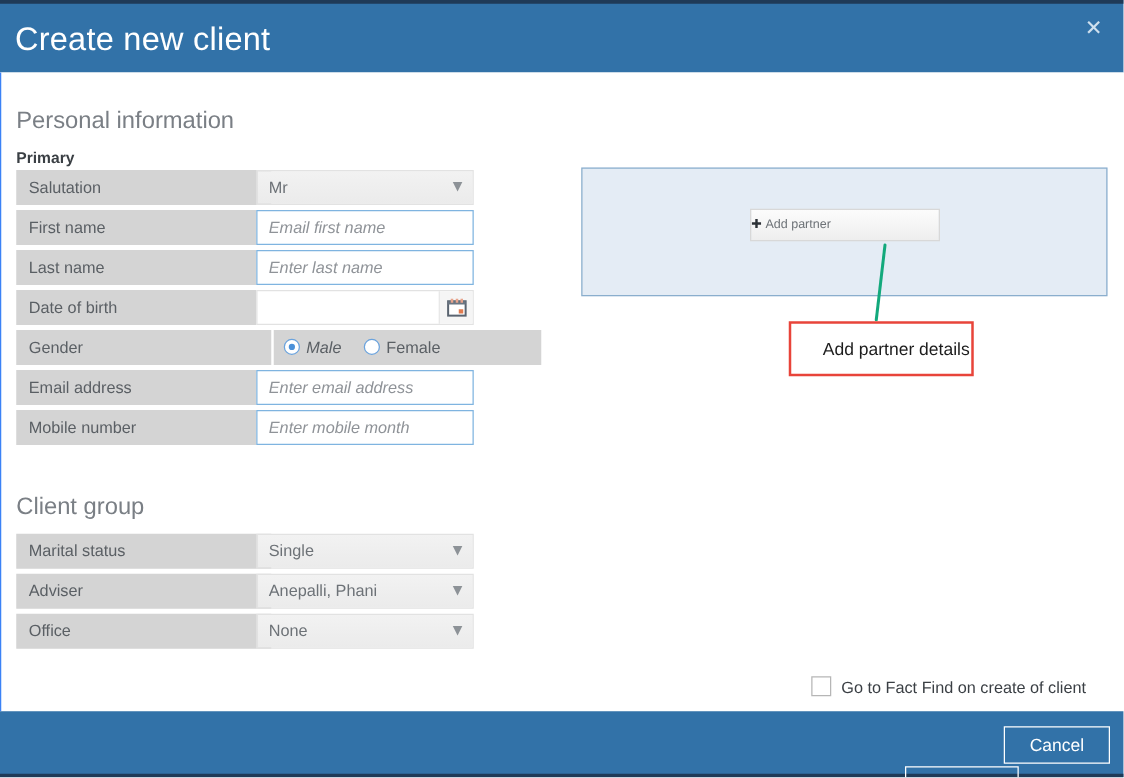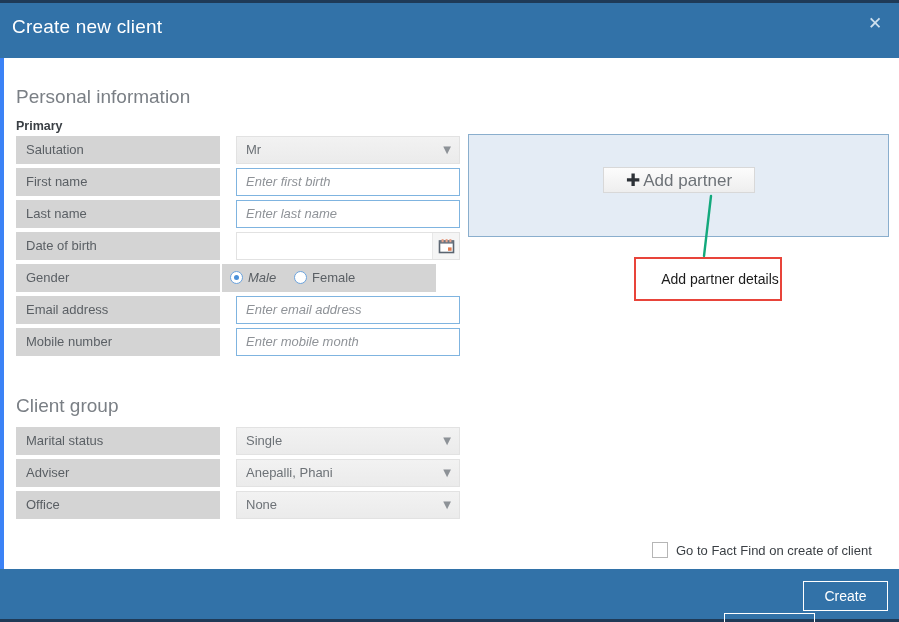--- a/index.html
+++ b/index.html
@@ -28,21 +28,21 @@
     width: 899px;
     height: 58px;
     background: #3272a8;
     border-top: 3px solid #1f3a57;
     box-sizing: border-box;
   }
   .titlebar-title {
     position: absolute;
     left: 12px;
     top: 13px;
-    font-size: 19px;
+    font-size: 26px;
     font-weight: 400;
     color: #ffffff;
     letter-spacing: 0.2px;
     white-space: nowrap;
   }
   .close-icon {
     position: absolute;
     right: 12px;
     top: 8px;
     width: 24px;
@@ -56,21 +56,21 @@
   }
 
   
   .body-area {
     position: absolute;
     left: 0;
     top: 58px;
     width: 899px;
     height: 511px;
     background: #ffffff;
-    border-left: 4px solid #3b82f6;
+    border-left: 1px solid #3b82f6;
     box-sizing: border-box;
   }
 
   .section-title {
     position: absolute;
     font-size: 19px;
     color: #7a7f85;
     font-weight: 400;
     white-space: nowrap;
   }
@@ -102,23 +102,23 @@
     box-sizing: border-box;
     padding-left: 10px;
     font-size: 13px;
     color: #5a5f64;
     line-height: 28px;
     white-space: nowrap;
     overflow: hidden;
   }
   .cell-value {
     position: absolute;
-    left: 220px;
-    top: 0;
-    width: 224px;
+    left: 192px;
+    top: 0;
+    width: 174px;
     height: 28px;
     box-sizing: border-box;
   }
 
   .sel {
     position: relative;
     width: 100%;
     height: 28px;
     background: linear-gradient(to bottom, #f2f2f2 0%, #ebebeb 100%);
     border: 1px solid #e2e2e2;
@@ -248,24 +248,24 @@
   }
   .add-partner-btn {
     position: absolute;
     left: 134px;
     top: 32px;
     width: 152px;
     height: 26px;
     background: linear-gradient(to bottom, #fcfcfc 0%, #eeeeee 100%);
     border: 1px solid #d8d8d8;
     box-sizing: border-box;
-    font-size: 17px;
+    font-size: 10px;
     color: #6d7277;
     line-height: 24px;
-    text-align: center;
+    text-align: left;
     white-space: nowrap;
     cursor: pointer;
   }
   .plus-icon {
     color: #2c3136;
     font-weight: bold;
     font-family: "DejaVu Sans", sans-serif;
     margin-right: 3px;
   }
 
@@ -369,21 +369,21 @@
           <div class="sel">
             <span>Mr</span>
             <span class="caret">▼</span>
           </div>
         </div>
       </div>
 
       <div class="form-row">
         <div class="cell-label">First name</div>
         <div class="cell-value">
-          <div class="txt">Enter first birth</div>
+          <div class="txt">Email first name</div>
         </div>
       </div>
 
       <div class="form-row">
         <div class="cell-label">Last name</div>
         <div class="cell-value">
           <div class="txt">Enter last name</div>
         </div>
       </div>
 
@@ -484,16 +484,16 @@
     </div>
 
     <label class="factfind-row">
       <span class="chk"></span><span class="factfind-label">Go to Fact Find on create of client</span>
     </label>
 
   </div>
 
   <div class="footer">
     <div class="footer-btn btn-save">Save</div>
-    <div class="footer-btn btn-cancel">Create</div>
+    <div class="footer-btn btn-cancel">Cancel</div>
   </div>
 
 </div>
 
 </body></html>

